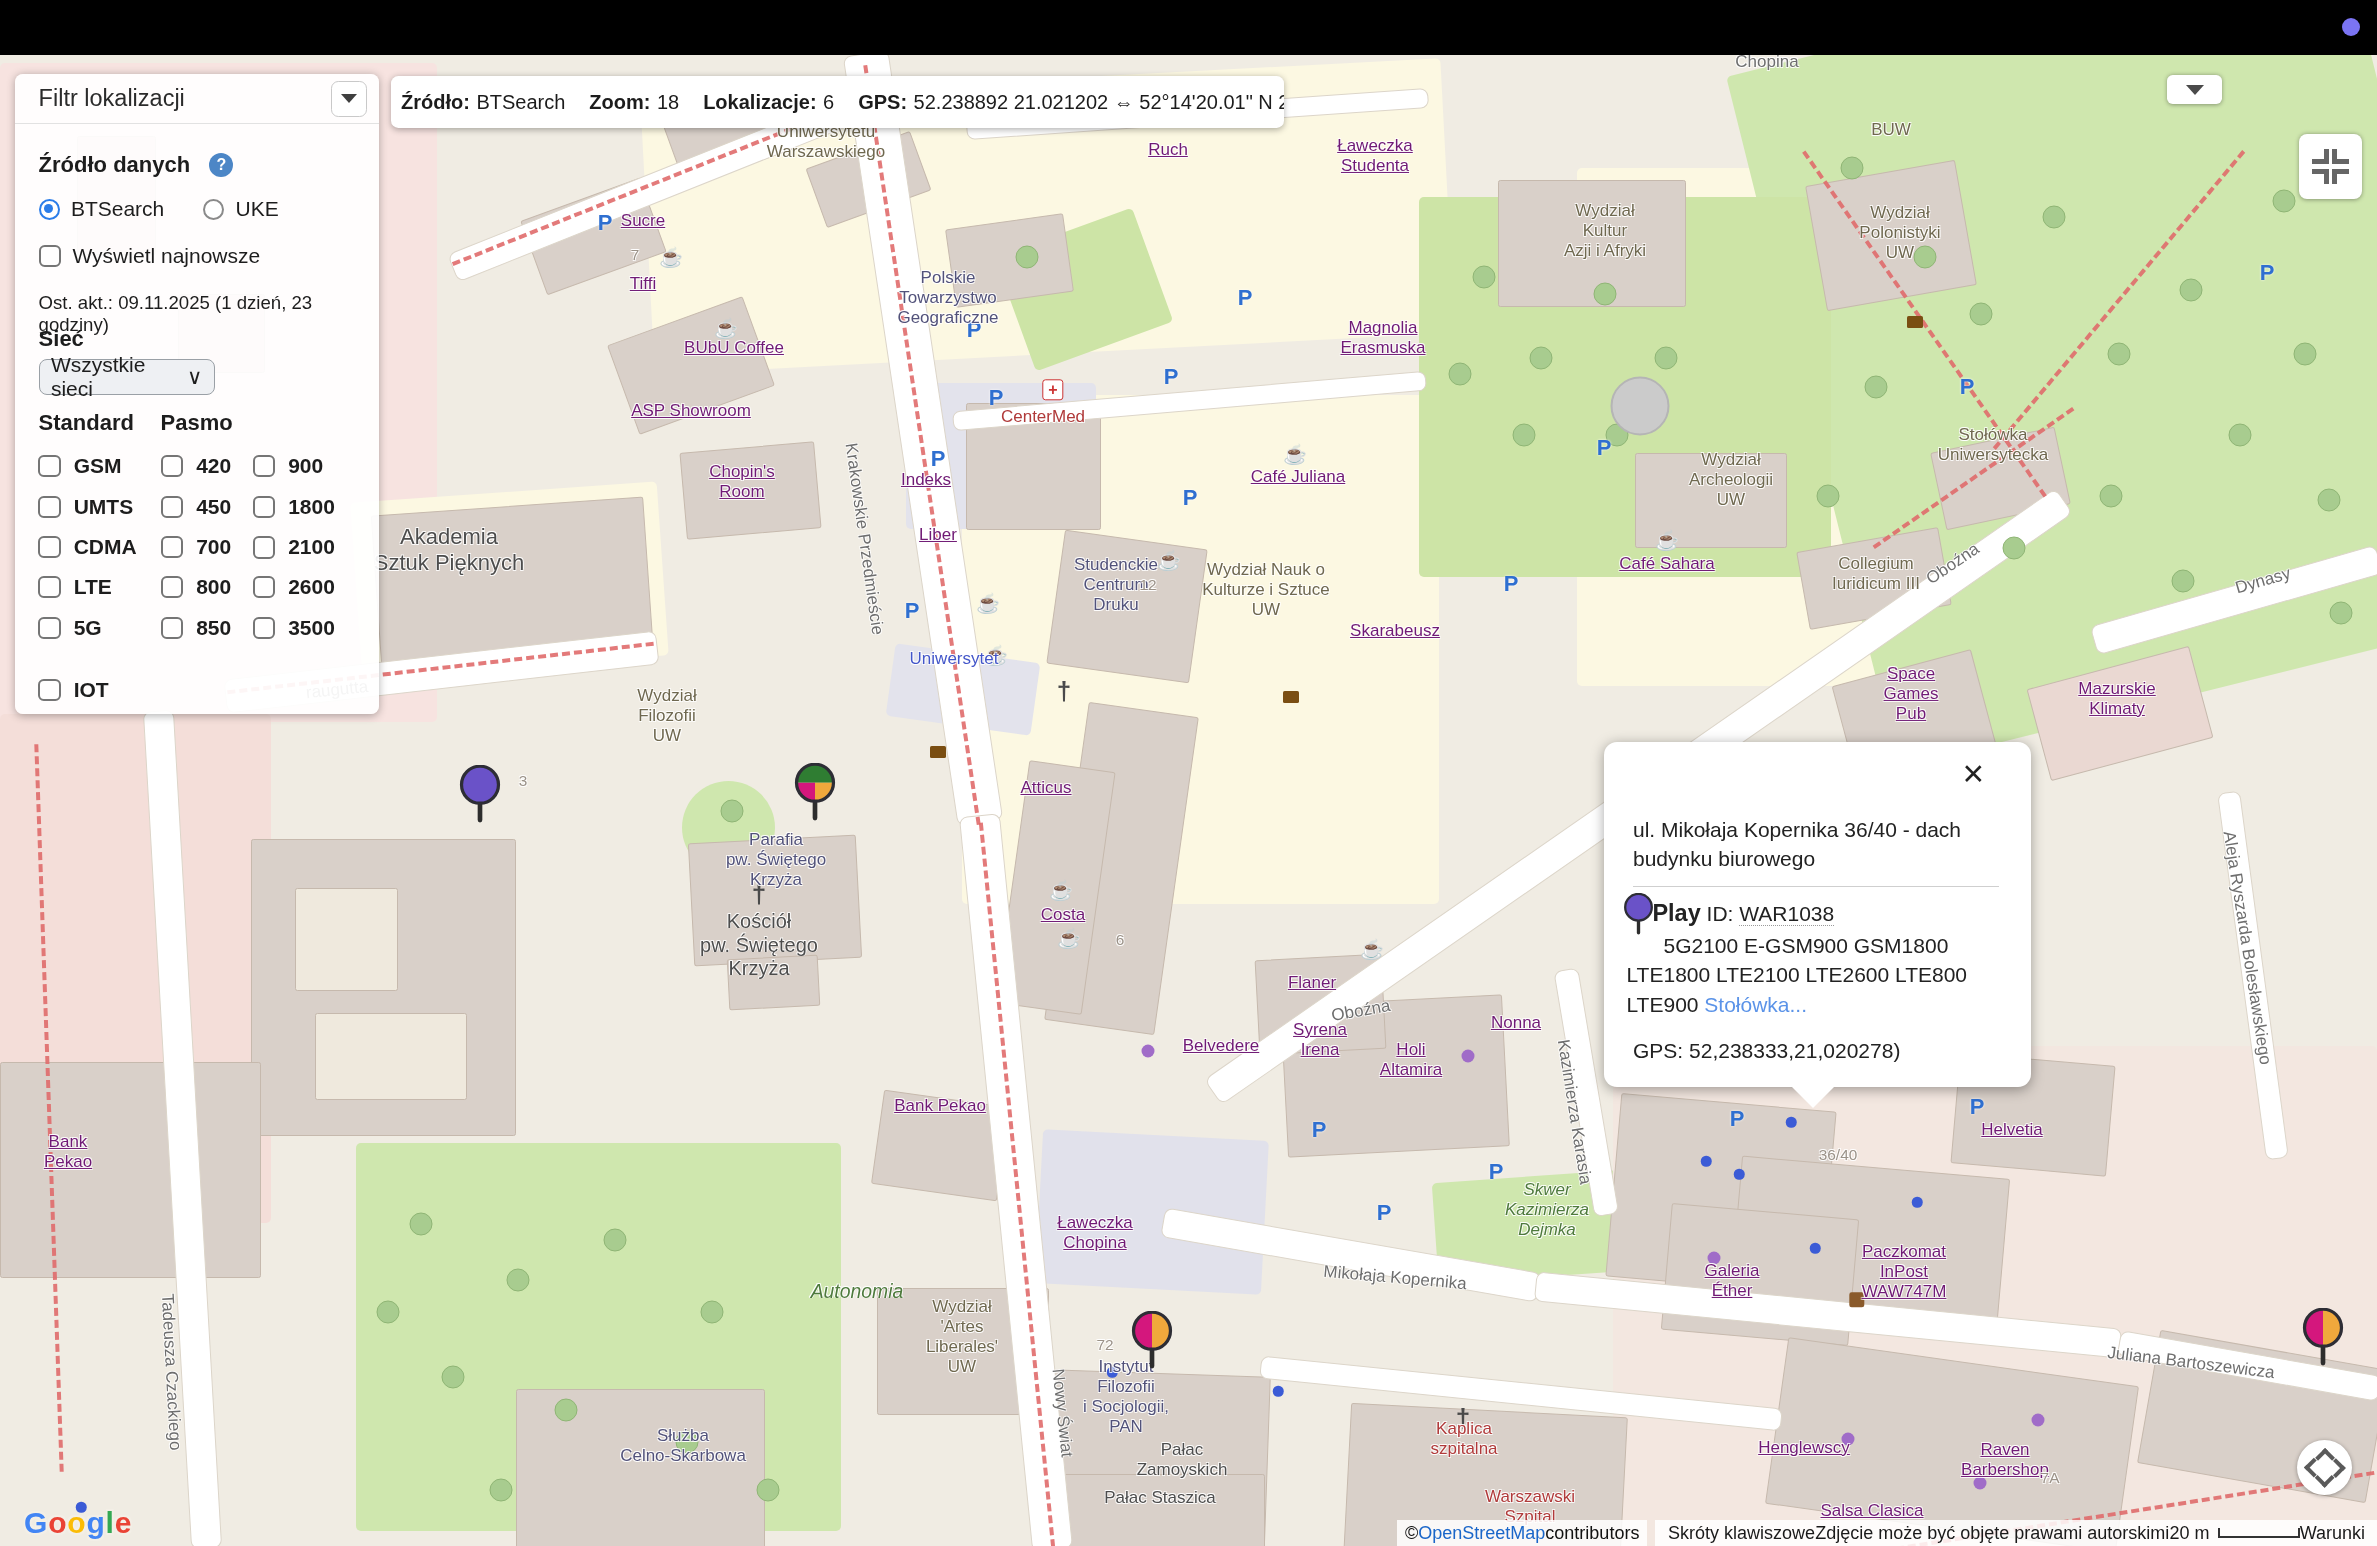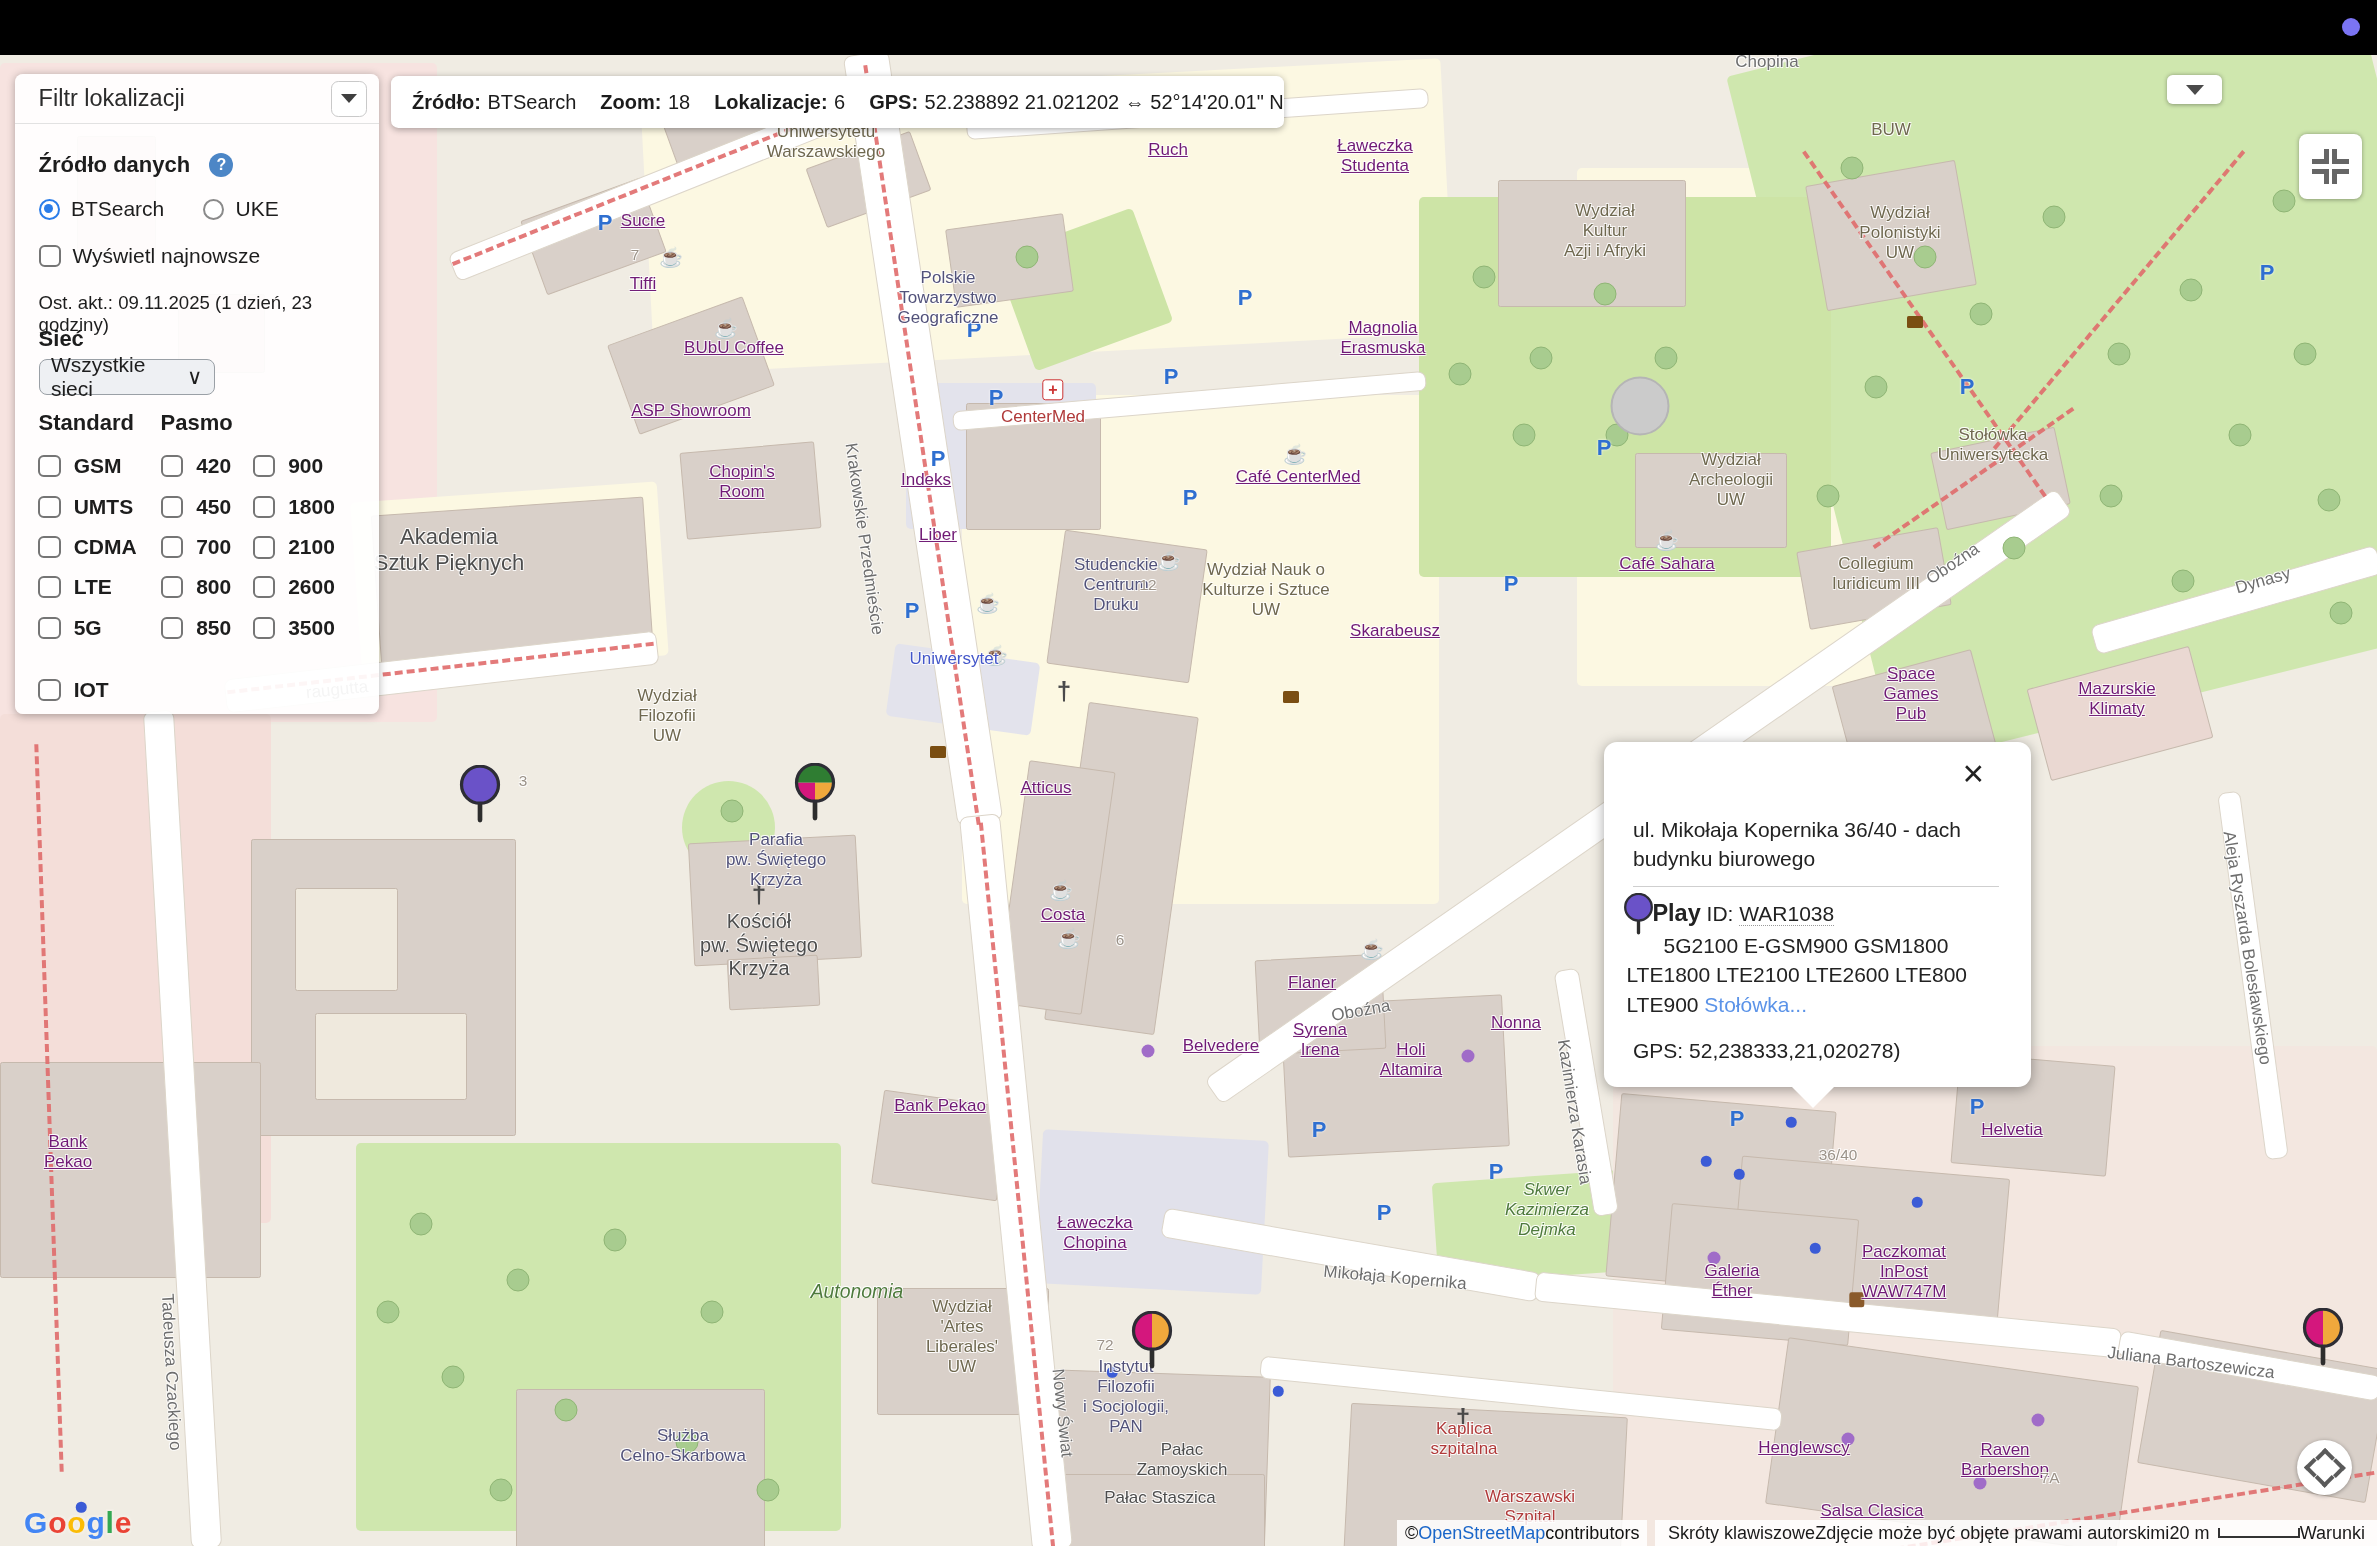--- a/index.html
+++ b/index.html
@@ -57,21 +57,21 @@
   .rlabel,.clabel{font-size:21px;}
   .cbox{width:22.6px;height:22.6px;border:2.4px solid #757575;border-radius:5.7px;box-sizing:border-box;background:rgba(255,255,255,.6);}
   .fp-small{font-size:18.6px;}
   .fp-select{position:absolute;left:24px;top:285px;width:176px;height:36px;background:#eef0f3;border:1.6px solid #9aa0a6;
              border-radius:8px;display:flex;align-items:center;justify-content:space-between;padding:0 11.3px;box-sizing:border-box;font-size:21px;}
   .fp-check{position:absolute;display:flex;align-items:center;gap:13px;}
   .fp-check .clabel{font-weight:bold;}
 
   
   #status-bar{position:absolute;left:391px;top:76px;width:893px;height:52px;background:#fff;border-radius:7.3px;
-              box-shadow:0 1.6px 6.5px rgba(0,0,0,.3);display:flex;align-items:center;gap:24px;padding:0 21px;
+              box-shadow:0 1.6px 6.5px rgba(0,0,0,.3);display:flex;align-items:center;gap:24px;padding:0 10px;
               box-sizing:border-box;z-index:20;font-size:20px;color:#1c1c1c;white-space:nowrap;overflow:hidden;}
   .sb-item b{margin-right:6.5px;}
 
   
   #popup{position:absolute;left:1604px;top:742px;width:427px;background:#fff;border-radius:13px;
          box-shadow:0 2.4px 13px rgba(0,0,0,.35);z-index:30;padding:71px 32px 24px 29px;box-sizing:border-box;color:#222;}
   #popup-close{position:absolute;right:47px;top:13px;font-size:37px;font-weight:300;color:#222;line-height:1;cursor:pointer;}
   #popup-title{font-size:22px;line-height:1.3;}
   #popup-title b{font-weight:bold;}
   #popup-address{font-size:21px;line-height:1.35;margin-top:3.2px;}
@@ -323,21 +323,21 @@
         <div class="mi lbl lbl-uni" style="left: 1891px; top: 75px; transform: translate(-50%, -50%) rotate(0deg);">BUW</div>
         <div class="mi lbl lbl-street" style="left: 1767px; top: 6.5px; transform: translate(-50%, -50%) rotate(0deg);">Chopina</div>
         <div class="mi lbl lbl-uni" style="left: 1731px; top: 425px; transform: translate(-50%, -50%) rotate(0deg);">Wydział
 Archeologii
 UW</div>
         <div class="mi lbl lbl-uni" style="left: 1993px; top: 390px; transform: translate(-50%, -50%) rotate(0deg);">Stołówka
 Uniwersytecka</div>
         <div class="mi lbl lbl-uni" style="left: 1876px; top: 519px; transform: translate(-50%, -50%) rotate(0deg);">Collegium
 Iuridicum III</div>
         <div class="mi lbl lbl-poi" style="left: 1667px; top: 509px; transform: translate(-50%, -50%) rotate(0deg);">Café Sahara</div>
-        <div class="mi lbl lbl-poi" style="left: 1298px; top: 422px; transform: translate(-50%, -50%) rotate(0deg);">Café CenterMed</div>
+        <div class="mi lbl lbl-poi" style="left: 1298px; top: 422px; transform: translate(-50%, -50%) rotate(0deg);">Café Juliana</div>
         <div class="mi lbl lbl-uni" style="left: 1266px; top: 535px; transform: translate(-50%, -50%) rotate(0deg);">Wydział Nauk o
 Kulturze i Sztuce
 UW</div>
         <div class="mi lbl lbl-poi" style="left: 1395px; top: 576px; transform: translate(-50%, -50%) rotate(0deg);">Skarabeusz</div>
         <div class="mi lbl lbl-area" style="left: 449px; top: 495px; transform: translate(-50%, -50%) rotate(0deg); font-size: 22px;">Akademia
 Sztuk Pięknych</div>
         <div class="mi lbl lbl-poi" style="left: 742px; top: 427px; transform: translate(-50%, -50%) rotate(0deg);">Chopin's
 Room</div>
         <div class="mi lbl lbl-poi" style="left: 691px; top: 356px; transform: translate(-50%, -50%) rotate(0deg);">ASP Showroom</div>
         <div class="mi lbl lbl-poi" style="left: 734px; top: 293px; transform: translate(-50%, -50%) rotate(0deg);">BUbU Coffee</div>

